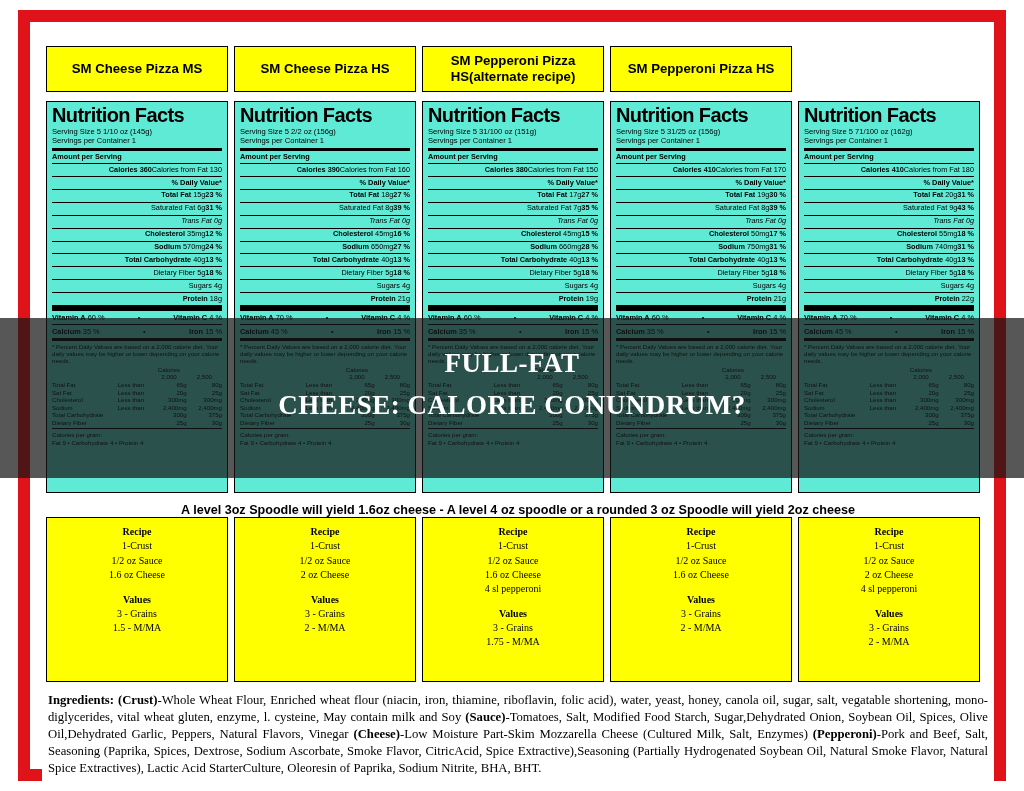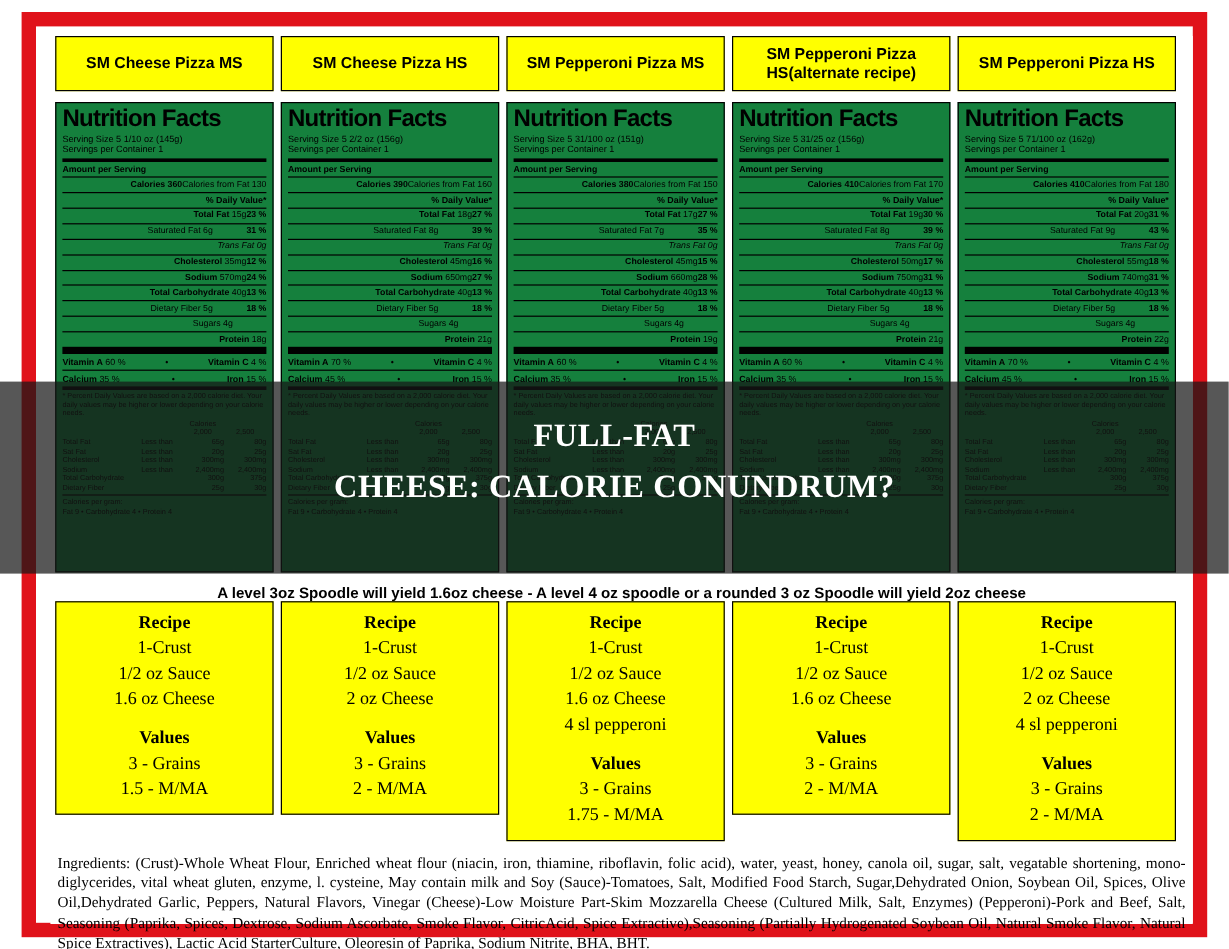--- a/index.html
+++ b/index.html
@@ -19,21 +19,21 @@
   }
   .red-border {
     position: absolute;
     left: 18px; top: 10px;
     width: 988px; height: 771px;
     border: 12px solid #e0121a;
     background: #ffffff;
   }
   .inner {
     position: absolute;
-    left: 12px; top: 8px;
+    left: 12px; top: 24px;
     width: 952px; height: 740px;
     background: #ffffff;
     padding: 0;
   }
   .cols {
     display: flex;
     gap: 6px;
     padding: 0 4px;
   }
   .col { width: 182px; }
@@ -49,21 +49,21 @@
     padding: 6px 2px 7px 2px;
     min-height: 46px;
     display: flex;
     align-items: center;
     justify-content: center;
   }
 
   
   .nf {
     border: 1.6px solid #000;
-    background: #15803d;
+    background: #5eead4;
     margin-top: 9px;
     padding: 3px 5px 2px 5px;
     font-family: "Liberation Sans", sans-serif;
     font-size: 7.3px;
     line-height: 1.22;
     color: #000;
     height: 392px;
     overflow: hidden;
     position: relative;
   }
@@ -74,21 +74,21 @@
     letter-spacing: -0.6px;
     line-height: 1.05;
     margin-bottom: 1px;
   }
   .nf-serv { font-size: 7.6px; }
   .rule-thin { border-top: 1px solid #000; margin: 1.5px 0; }
   .rule-med { border-top: 3px solid #000; margin: 2px 0; }
   .rule-thick { border-top: 6px solid #000; margin: 2px 0; }
   .row { display: flex; justify-content: flex-end; align-items: baseline; }
   .b { font-weight: bold; }
-  .ind1 { padding-left: 9px; gap: 28px; }
+  .ind1 { padding-left: 9px; }
   .ind2 { padding-left: 9px; font-style: italic; }
   .dv-head { text-align: right; font-weight: bold; font-size: 7.4px; }
   .vits { display: flex; justify-content: space-between; font-size: 7.4px; }
   .vits .dot { padding: 0 2px; }
   .foot {
     font-size: 6.1px;
     line-height: 1.22;
     margin-top: 2px;
   }
   .ftable { width: 100%; font-size: 6.1px; border-collapse: collapse; margin-top: 1px; }
@@ -103,36 +103,36 @@
     font-weight: bold;
     font-size: 12.6px;
     margin: 10px 0 0 0;
   }
 
   .recipe-box {
     background: #ffff00;
     border: 1.5px solid #000;
     text-align: center;
     font-family: "Liberation Serif", serif;
-    font-size: 15px;
+    font-size: 10px;
     line-height: 1.42;
     padding: 7px 3px 9px 3px;
     min-height: 165px;
   }
   .recipe-box .hd { font-weight: bold; }
   .recipe-box .gap { height: 11px; }
 
   .ingredients {
     font-family: "Liberation Serif", serif;
     font-size: 12.7px;
     line-height: 1.33;
     text-align: justify;
     padding: 10px 6px 0 6px;
   }
-  .ingredients b { font-weight: normal; }
+  .ingredients b { font-weight: bold; }
 
   
   .overlay {
     position: absolute;
     left: 0; top: 318px;
     width: 1024px; height: 160px;
     background: rgba(22,22,22,0.72);
   }
   .overlay-text {
     position: absolute;
@@ -167,23 +167,20 @@
     <div class="inner">
 
       <div class="cols">
         <div class="col">
           <div class="title-box">SM Cheese Pizza MS</div>
         </div>
         <div class="col">
           <div class="title-box">SM Cheese Pizza HS</div>
         </div>
         <div class="col">
-          <div class="title-box">SM Pepperoni Pizza MS</div>
-        </div>
-        <div class="col">
           <div class="title-box">SM Pepperoni Pizza HS(alternate recipe)</div>
         </div>
         <div class="col">
           <div class="title-box">SM Pepperoni Pizza HS</div>
         </div>
       </div>
 
       <div class="cols" id="nf-row">
       <div class="col">
   <div class="nf">

